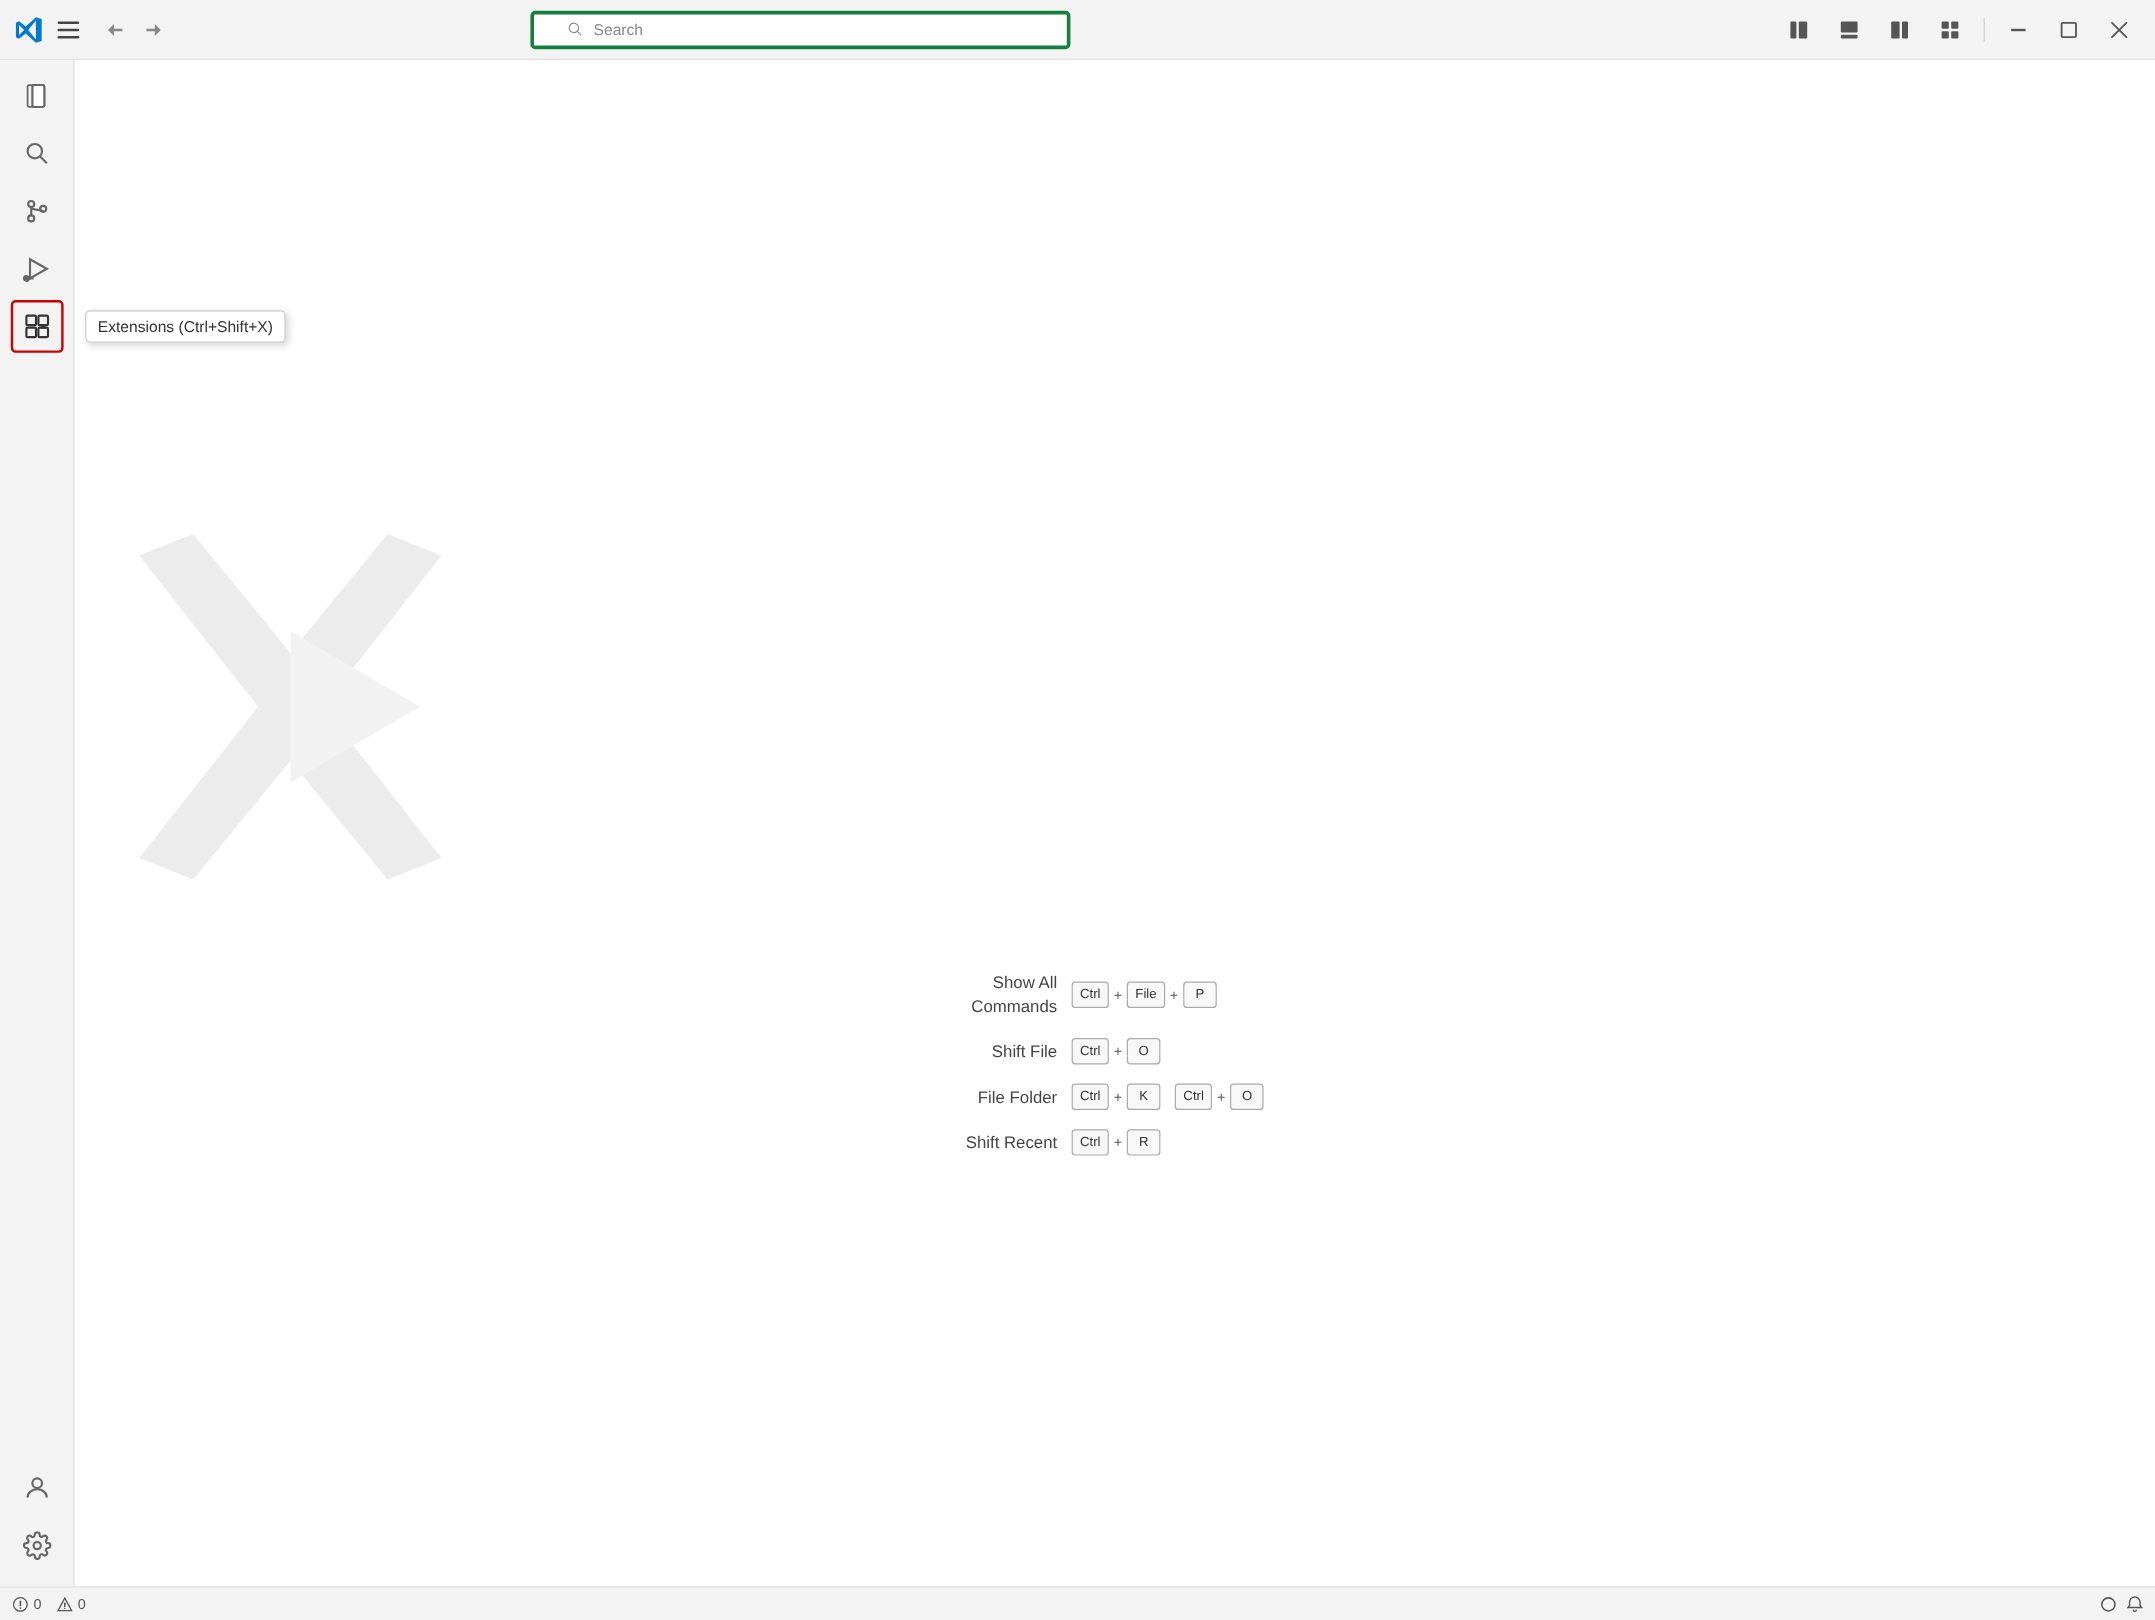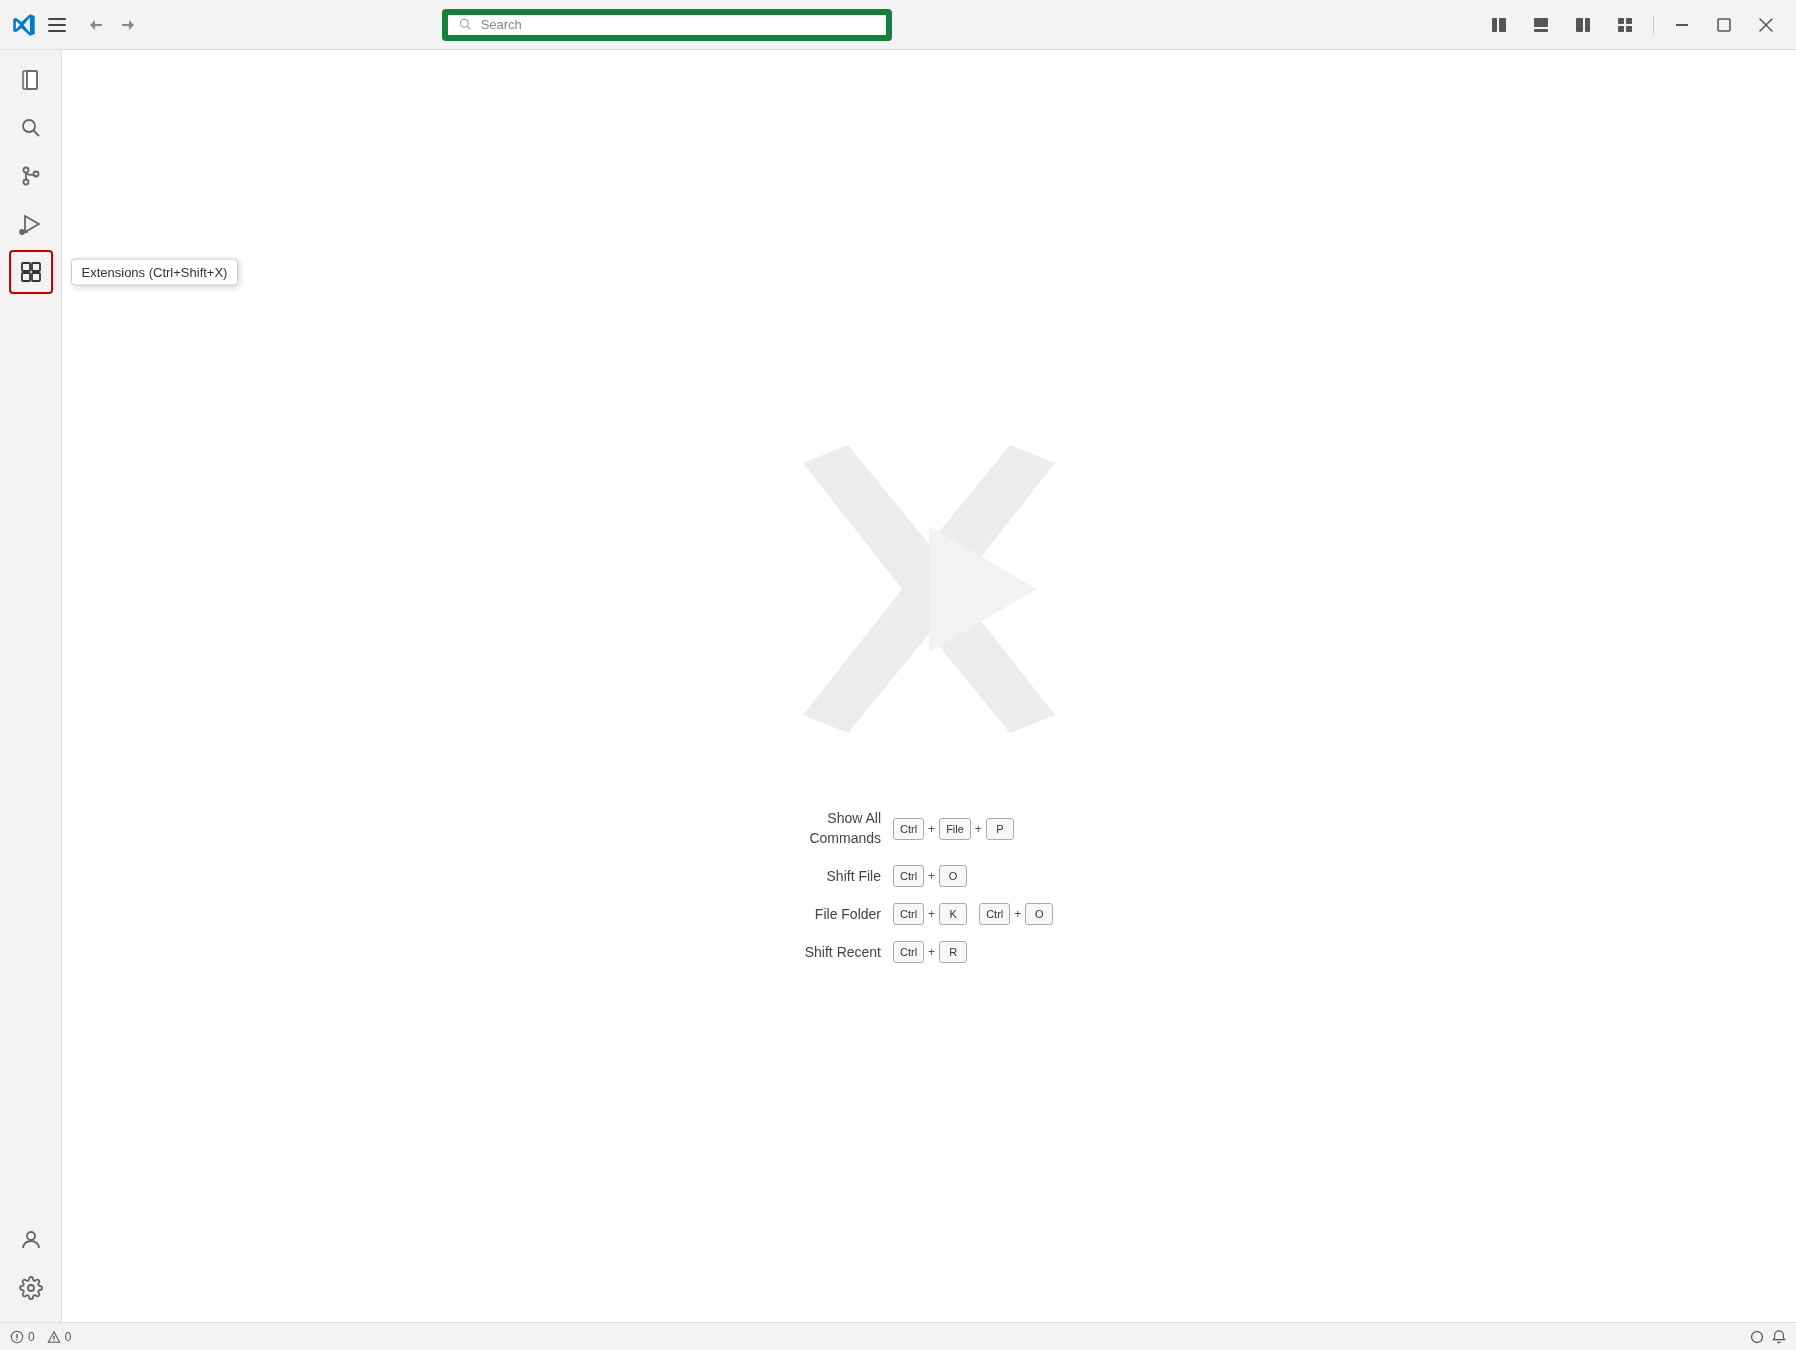--- a/index.html
+++ b/index.html
@@ -63,26 +63,26 @@
       justify-content: center;
       color: #888;
       font-size: 16px;
       cursor: pointer;
       border-radius: 4px;
     }
     .search-bar {
       flex: 1;
       max-width: 450px;
       height: 32px;
-      border: 6px solid #15803d;
+      border: 3px solid #15803d;
       border-radius: 4px;
       background: #fff;
       display: flex;
       align-items: center;
-      padding: 0 11px;
+      padding: 0 28px;
       gap: 8px;
       margin: 0 auto;
     }
     .search-placeholder {
       color: #888;
       font-size: 13px;
     }
     .title-bar-right {
       display: flex;
       align-items: center;
@@ -169,21 +169,20 @@
       white-space: nowrap;
       z-index: 100;
       box-shadow: 2px 2px 6px rgba(0,0,0,0.15);
       pointer-events: none;
     }
 
     
     .content-area {
       flex: 1;
       display: flex;
-      align-items: center;
       justify-content: center;
       background: #fff;
       flex-direction: column;
       gap: 0;
     }
 
     
     .vscode-large-logo {
       width: 360px;
       height: 360px;

